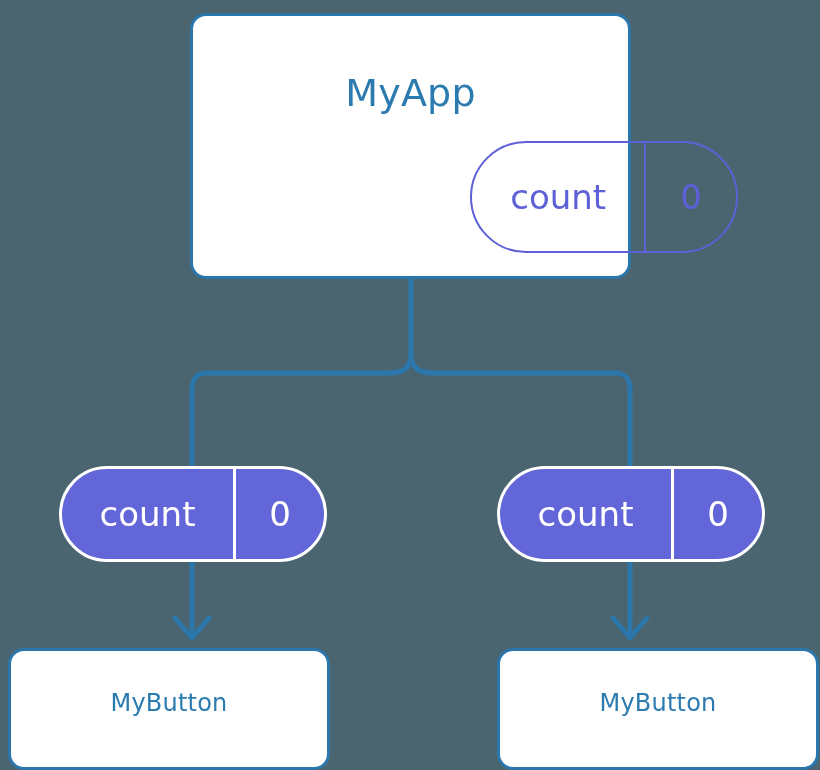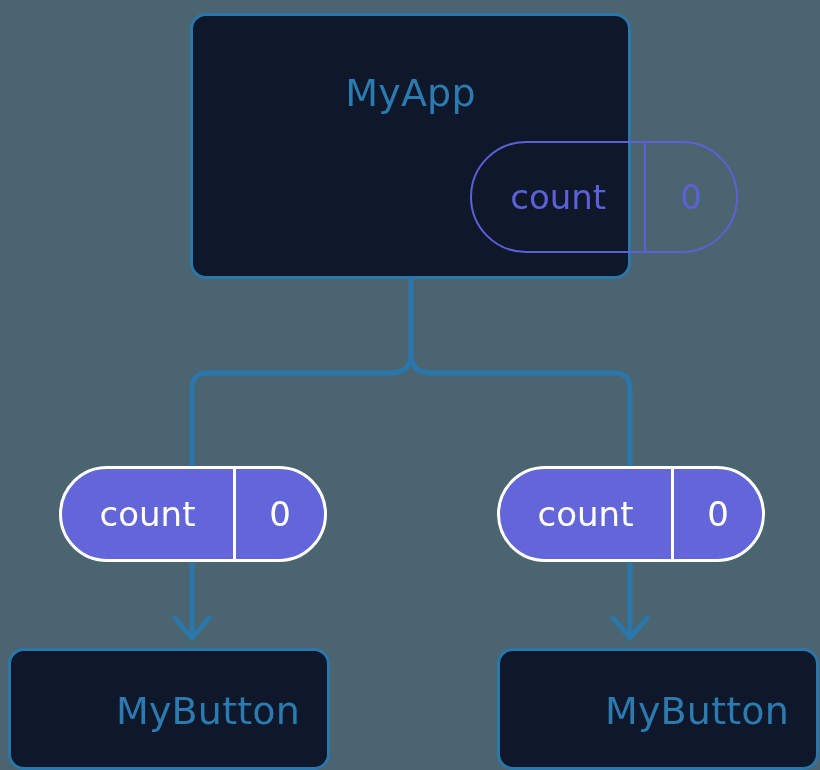--- a/index.html
+++ b/index.html
@@ -25,21 +25,21 @@
     left: 0;
     top: 0;
     width: 820px;
     height: 770px;
     pointer-events: none;
   }
 
   
   .component-box {
     position: absolute;
-    background: #0f172a;
+    background: #ffffff;
     border: 3px solid #2b76ab;
     border-radius: 16px;
     box-sizing: border-box;
   }
   .component-label {
     position: absolute;
     left: 0;
     width: 100%;
     text-align: center;
     color: #2b7bb0;
@@ -64,22 +64,21 @@
   .button-box {
     top: 648px;
     width: 322px;
     height: 122px;
     border-radius: 16px;
   }
   #button-box-left  { left: 8px; }
   #button-box-right { left: 497px; }
   .button-box .component-label {
     top: 38px;
-    font-size: 38px;
-    padding-left: 39px;
+    font-size: 24px;
   }
 
   
   .state-pill {
     position: absolute;
     display: flex;
     align-items: stretch;
     box-sizing: border-box;
     border-radius: 999px;
     overflow: hidden;

